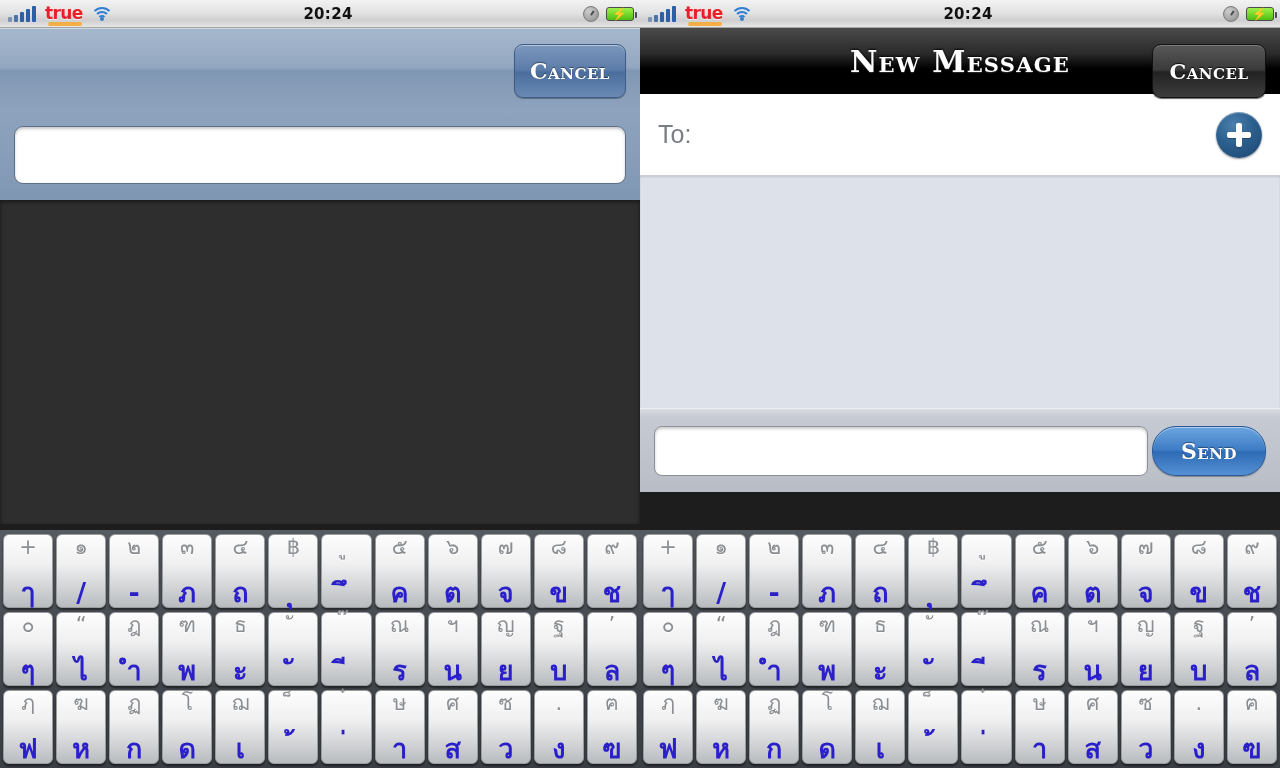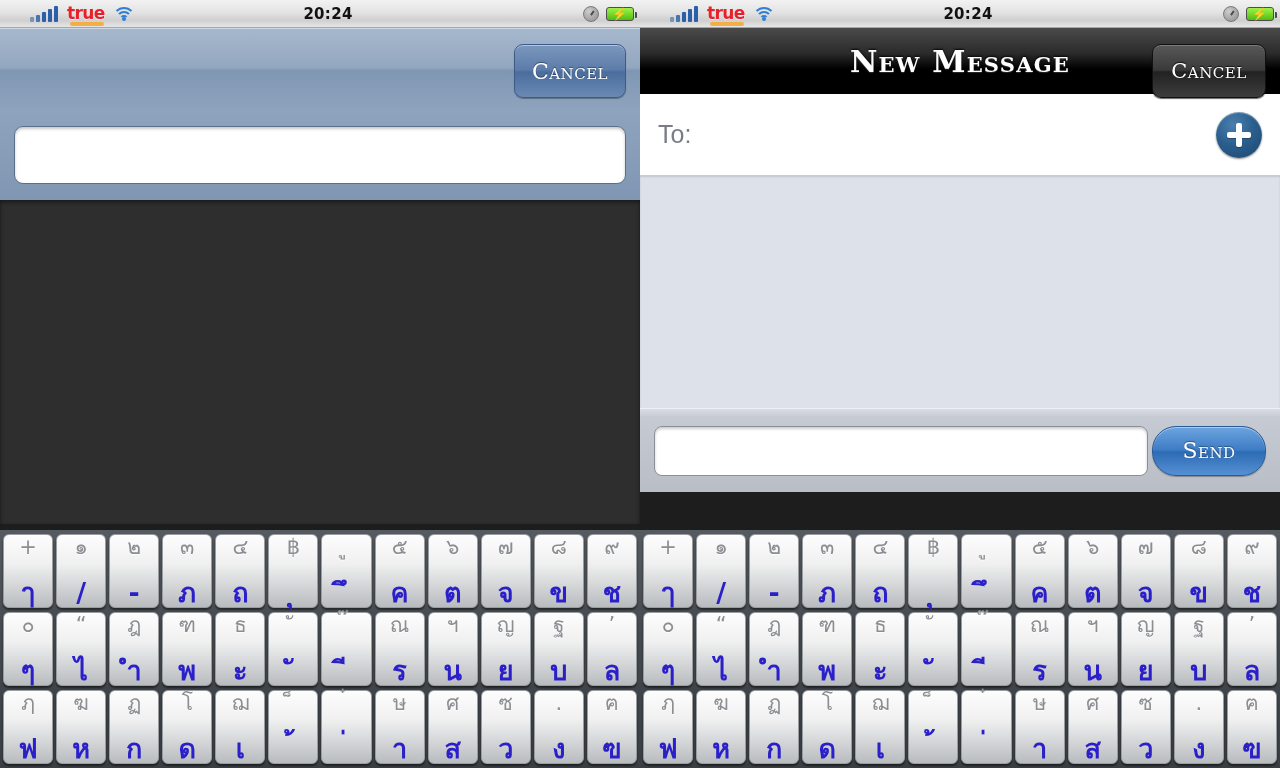--- a/index.html
+++ b/index.html
@@ -12,21 +12,21 @@
   .stage{position:relative;width:1280px;height:768px;display:flex;}
   .panel{position:relative;width:640px;height:768px;overflow:hidden;}
 
   
   .statusbar{
     position:relative;height:28px;width:100%;
     background:linear-gradient(to bottom,#f2f2f2 0%,#e3e3e3 45%,#cfcfcf 72%,#e9e9e9 100%);
     display:flex;align-items:center;
     box-shadow:inset 0 -1px 0 rgba(0,0,0,.28);
   }
-  .sb-left{display:flex;align-items:center;gap:9px;padding-left:8px;margin-left:22px;}
+  .sb-left{display:flex;align-items:center;gap:9px;padding-left:8px;}
   .signal{display:flex;align-items:flex-end;gap:2px;height:16px;}
   .signal i{display:block;width:4px;border-radius:1px;background:#2b5fa8;}
   .signal i:nth-child(1){height:5px;background:#7d93b4;}
   .signal i:nth-child(2){height:7px;background:#4a74ae;}
   .signal i:nth-child(3){height:10px;}
   .signal i:nth-child(4){height:13px;}
   .signal i:nth-child(5){height:16px;}
   .carrier{
     font-family:"DejaVu Sans", sans-serif;
     font-weight:bold;font-size:17px;letter-spacing:-.6px;
@@ -79,21 +79,21 @@
     position:absolute;right:14px;top:16px;
     width:110px;height:52px;border-radius:9px;
     background:linear-gradient(to bottom,#7b97bd 0%,#5c7ca9 48%,#4a6d9d 52%,#6a8ab4 100%);
     border:1px solid #3d5madeup;
     border:1px solid #3d5b85;
     box-shadow:inset 0 1px 0 rgba(255,255,255,.45),0 1px 1px rgba(0,0,0,.3);
     display:flex;align-items:center;justify-content:center;
   }
   .cap{
     font-family:"DejaVu Serif", serif;
-    font-variant:small-caps;font-weight:normal;
+    font-variant:small-caps;font-weight:bold;
     letter-spacing:.5px;color:#fff;
   }
   .cancel-blue .cap{font-size:22px;text-shadow:0 -1px 1px rgba(0,0,0,.45);}
   .l-searchwrap{
     height:90px;width:100%;
     background:linear-gradient(to bottom,#8ea3bd,#8097b4);
     display:flex;align-items:center;padding:0 14px;box-sizing:border-box;
   }
   .l-searchfield{
     flex:1;height:56px;border-radius:9px;background:#fff;

